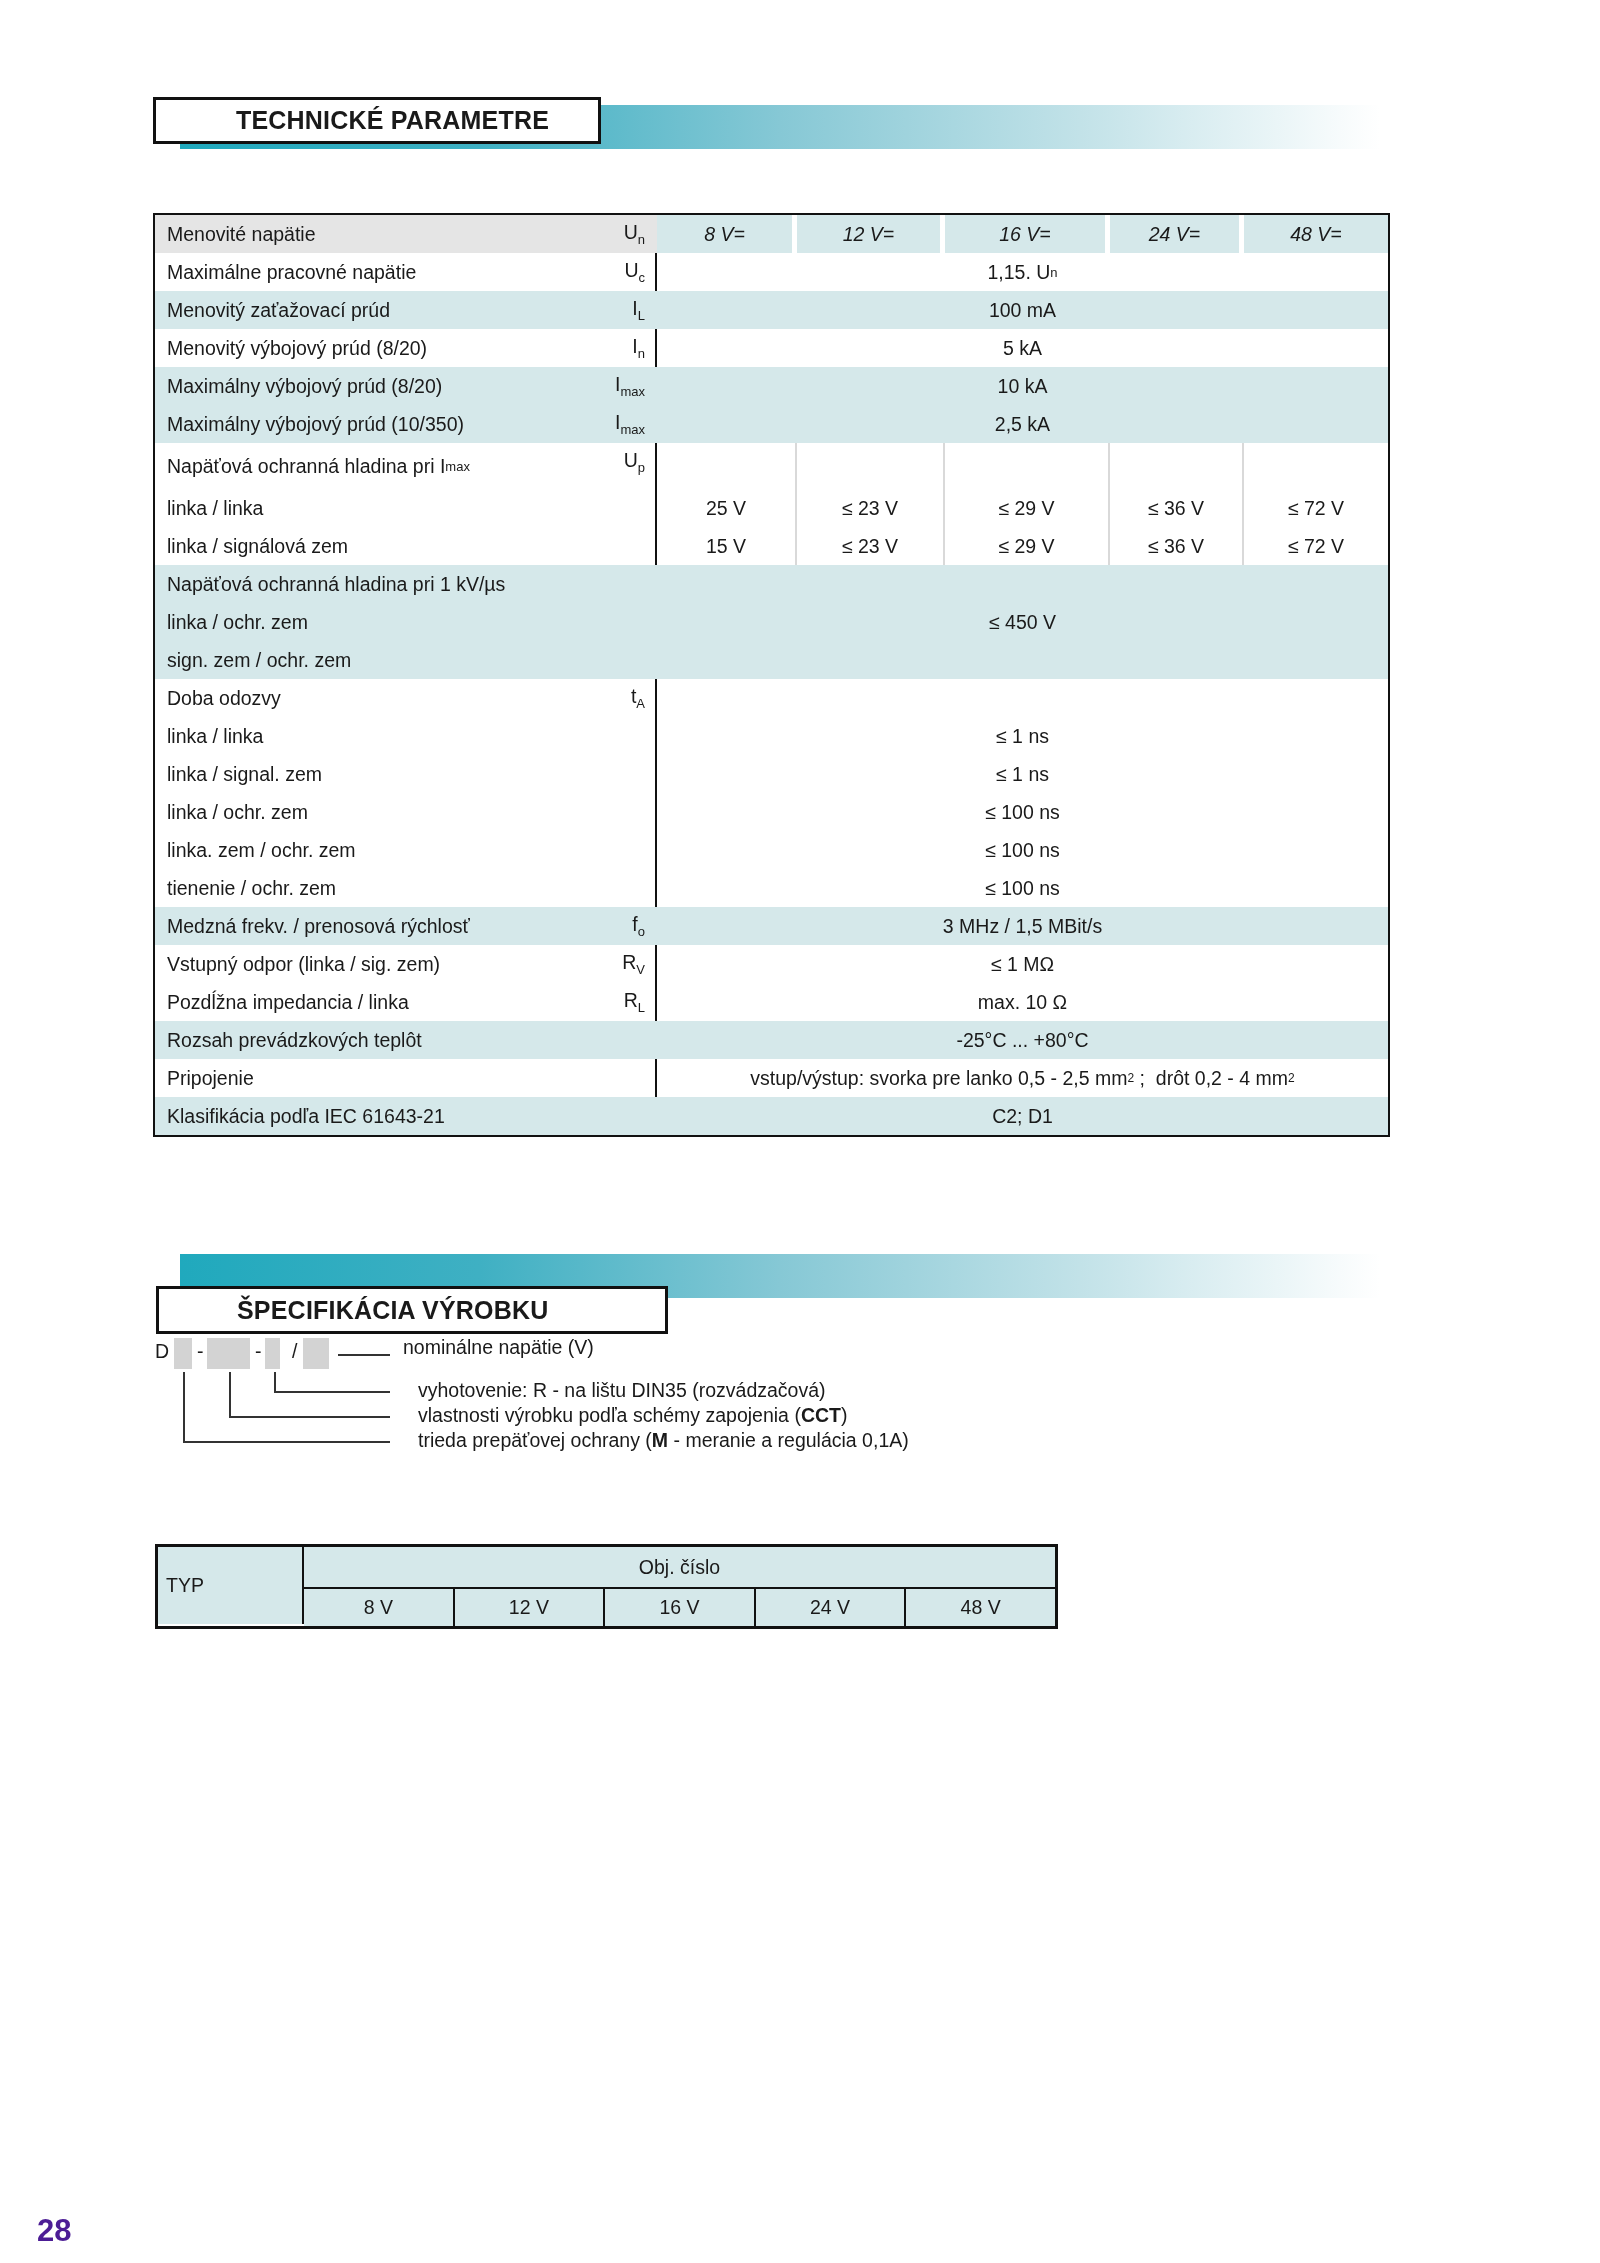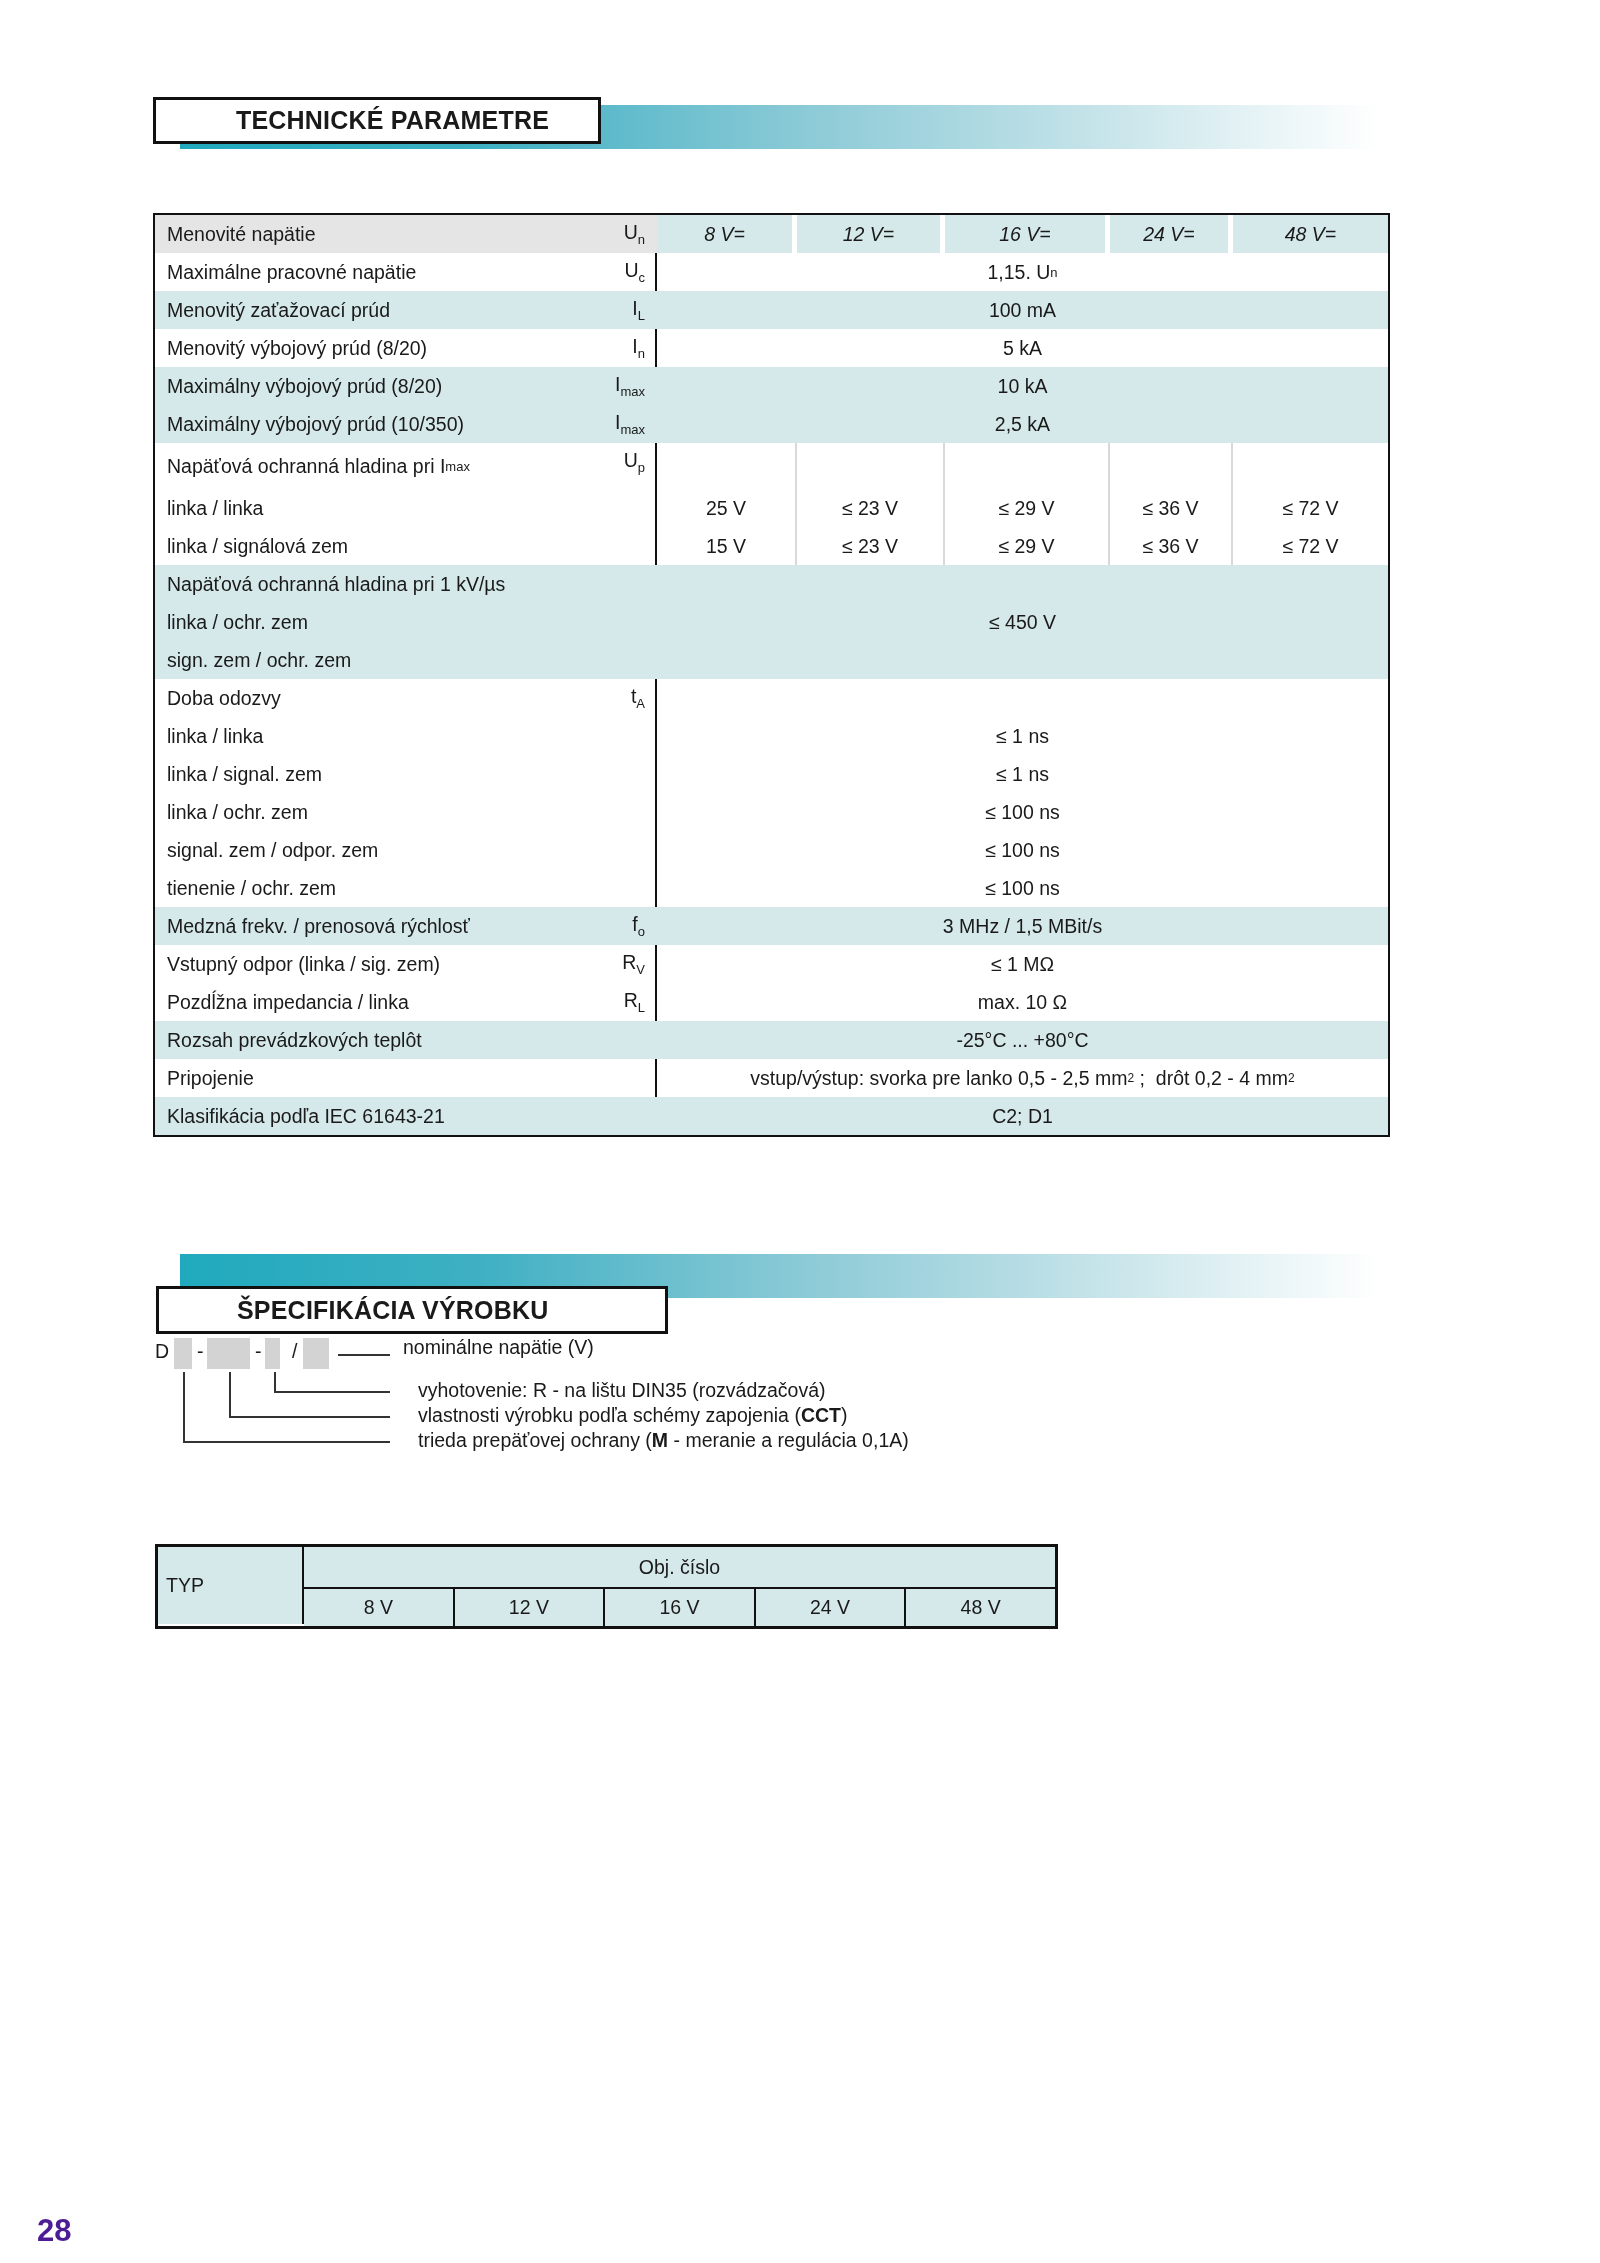--- a/index.html
+++ b/index.html
@@ -20,21 +20,21 @@
   .trow { position: relative; display: flex; height: 38px; font-size: 19.5px; }
   .trow.shade { background: #d5e8ea; }
   .trow .lbl { width: 502px; box-sizing: border-box; padding-left: 12px; display: flex; align-items: center; position: relative; }
   .trow .sym { position: absolute; right: 12px; top: 6px; font-size: 19.5px; }
   .trow .sym sub, .trow .lbl sub { font-size: 13px; vertical-align: -5px; }
   .trow .val { flex: 1; display: flex; align-items: center; justify-content: center; }
   .trow .val sub { font-size: 13px; vertical-align: -5px; }
   .trow .val sup { font-size: 12px; vertical-align: 7px; }
   .trow .cols { flex: 1; display: flex; }
   .trow .cols .c { display: flex; align-items: center; justify-content: center; box-sizing: border-box; }
-  .c1 { width: 140px; } .c2 { width: 148px; } .c3 { width: 165px; } .c4 { width: 123px; } .c5 { flex: 1; }
+  .c1 { width: 140px; } .c2 { width: 148px; } .c3 { width: 165px; } .c4 { width: 134px; } .c5 { flex: 1; }
   .hdr .cols .c { background: #d5e8ea; border-right: 5px solid #fff; font-style: italic; }
   .hdr .cols .c5 { border-right: none; }
   .hdr { background: #fff; }
   .hdr .lbl { background: #e5e5e5; }
   .gridded .cols .c { border-right: 2px solid #d9d9d9; }
   .gridded .cols .c5 { border-right: none; }
 
   
   #diagram { position: absolute; left: 150px; top: 1330px; width: 900px; height: 160px; font-size: 19.5px; }
   #diagram .t { position: absolute; white-space: nowrap; }
@@ -211,21 +211,21 @@
       <div class="trow">
         <div class="lbl">
           <span>linka / ochr. zem</span>
         </div>
         <div class="val">
           <span>≤ 100 ns</span>
         </div>
       </div>
       <div class="trow">
         <div class="lbl">
-          <span>signal. zem / odpor. zem</span>
+          <span>linka. zem / ochr. zem</span>
         </div>
         <div class="val">
           <span>≤ 100 ns</span>
         </div>
       </div>
       <div class="trow">
         <div class="lbl">
           <span>tienenie / ochr. zem</span>
         </div>
         <div class="val">

